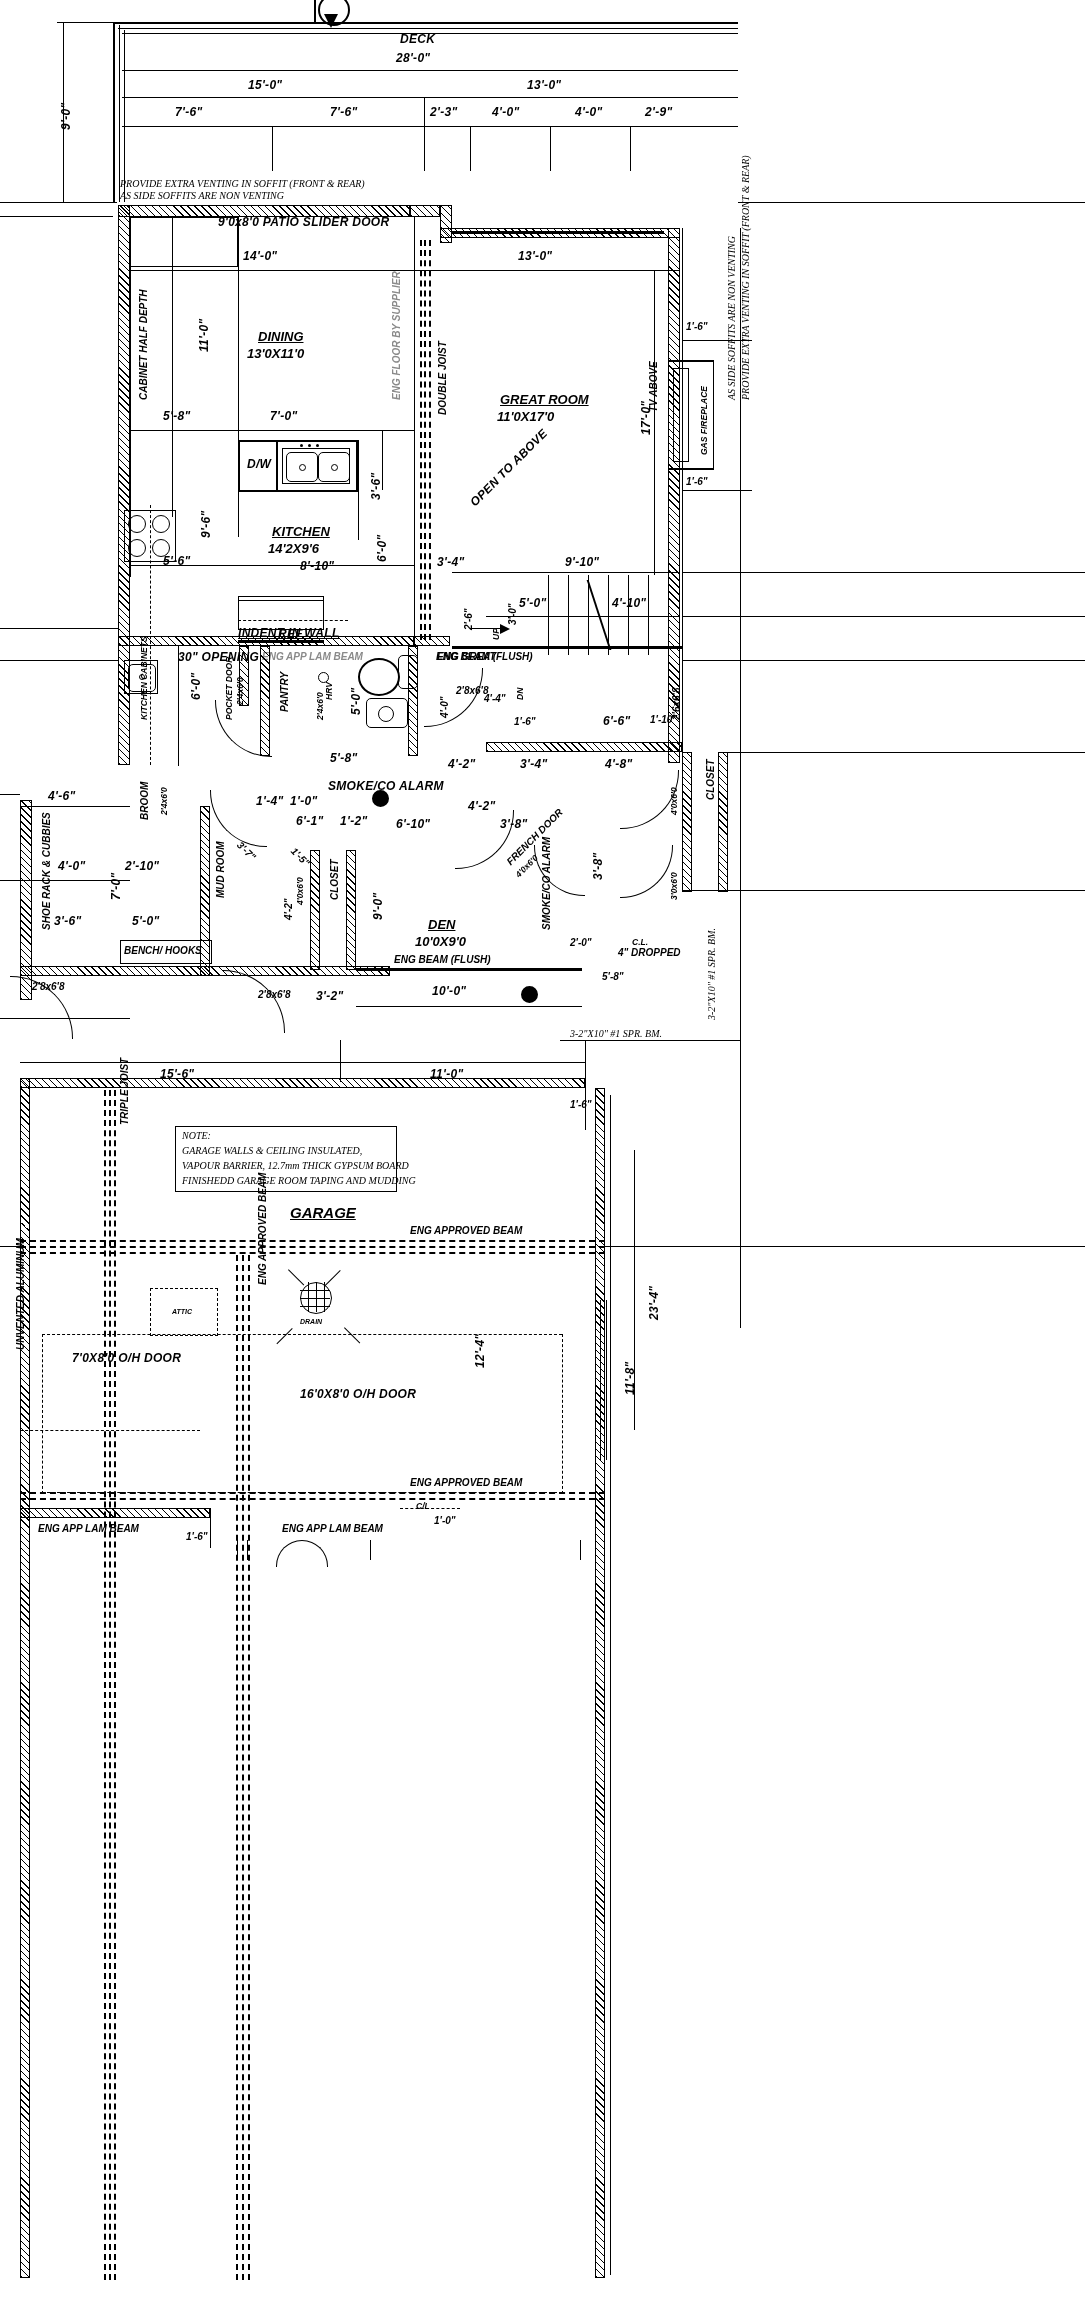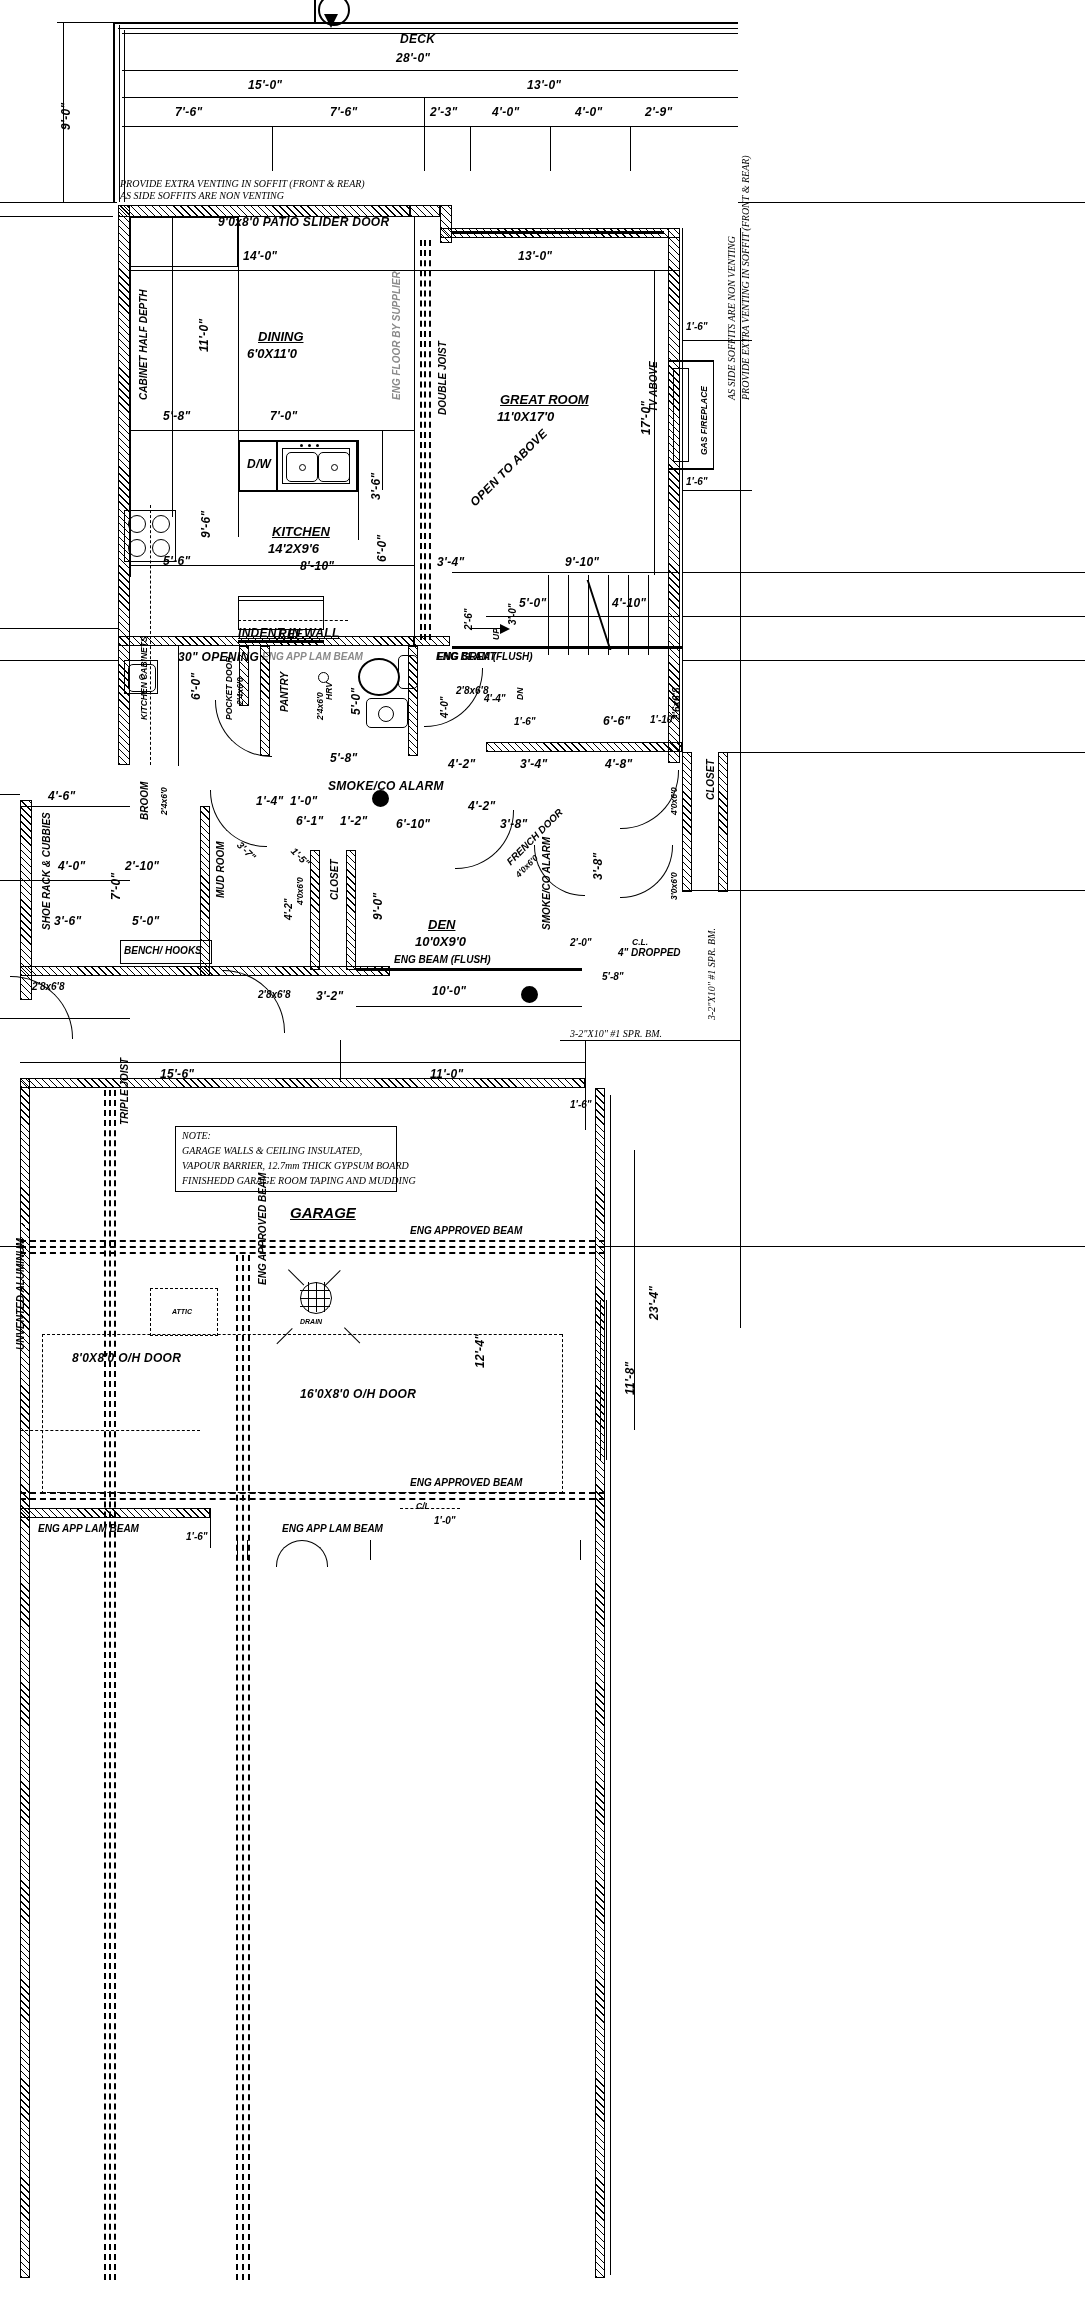--- a/index.html
+++ b/index.html
@@ -139,21 +139,21 @@
   <div class="box" style="left:130px;top:217px;width:108px;height:50px;"></div>
   <div class="ln v" style="left:172px;top:217px;height:50px;"></div>
   <div class="ln v" style="left:238px;top:217px;height:320px;"></div>
   <div class="ln v" style="left:130px;top:267px;height:310px;"></div>
   <div class="ln v" style="left:172px;top:267px;height:250px;"></div>
 
   <div class="t lbl r90" style="left:139px;top:400px;">CABINET HALF DEPTH</div>
   <div class="t dim r90" style="left:198px;top:352px;">11'-0"</div>
 
   <div class="t room" style="left:258px;top:330px;">DINING</div>
-  <div class="t roomsz" style="left:247px;top:347px;">6'0X11'0</div>
+  <div class="t roomsz" style="left:247px;top:347px;">13'0X11'0</div>
 
   <div class="t lbl r90 gray" style="left:392px;top:400px;">ENG FLOOR BY SUPPLIER</div>
 
   <div class="t lbl r90" style="left:438px;top:415px;">DOUBLE JOIST</div>
 
   <div class="dashboldv" style="left:420px;top:240px;height:400px;"></div>
   <div class="dashboldv" style="left:424px;top:240px;height:400px;"></div>
   <div class="dashboldv" style="left:429px;top:240px;height:400px;"></div>
 
   <div class="t room" style="left:500px;top:393px;">GREAT ROOM</div>
@@ -421,21 +421,21 @@
   <div class="ln" style="left:340px;top:1270px;width:1px;height:22px;transform:rotate(45deg);transform-origin:0 0;"></div>
   <div class="ln" style="left:292px;top:1328px;width:1px;height:22px;transform:rotate(45deg);transform-origin:0 0;"></div>
   <div class="ln" style="left:344px;top:1328px;width:1px;height:22px;transform:rotate(-45deg);transform-origin:0 0;"></div>
   <div class="t lblsm" style="left:300px;top:1318px;font-size:7px;">DRAIN</div>
 
   <div class="dash" style="left:42px;top:1334px;width:520px;"></div>
   <div class="dashv" style="left:42px;top:1334px;height:160px;"></div>
   <div class="dash" style="left:42px;top:1492px;width:520px;"></div>
   <div class="dashv" style="left:562px;top:1334px;height:160px;"></div>
 
-  <div class="t dim" style="left:72px;top:1352px;">8'0X8'0 O/H DOOR</div>
+  <div class="t dim" style="left:72px;top:1352px;">7'0X8'0 O/H DOOR</div>
   <div class="t dim" style="left:300px;top:1388px;">16'0X8'0 O/H DOOR</div>
 
   <div class="t dim r90" style="left:648px;top:1320px;">23'-4"</div>
   <div class="ln v" style="left:634px;top:1150px;height:280px;"></div>
   <div class="t dim r90" style="left:474px;top:1368px;">12'-4"</div>
   <div class="ln v" style="left:600px;top:1300px;height:160px;"></div>
   <div class="ln v" style="left:606px;top:1300px;height:160px;"></div>
   <div class="t dim r90" style="left:624px;top:1395px;">11'-8"</div>
 
   <div class="t lbl r90" style="left:16px;top:1350px;">UNVENTED ALUMINUM</div>

